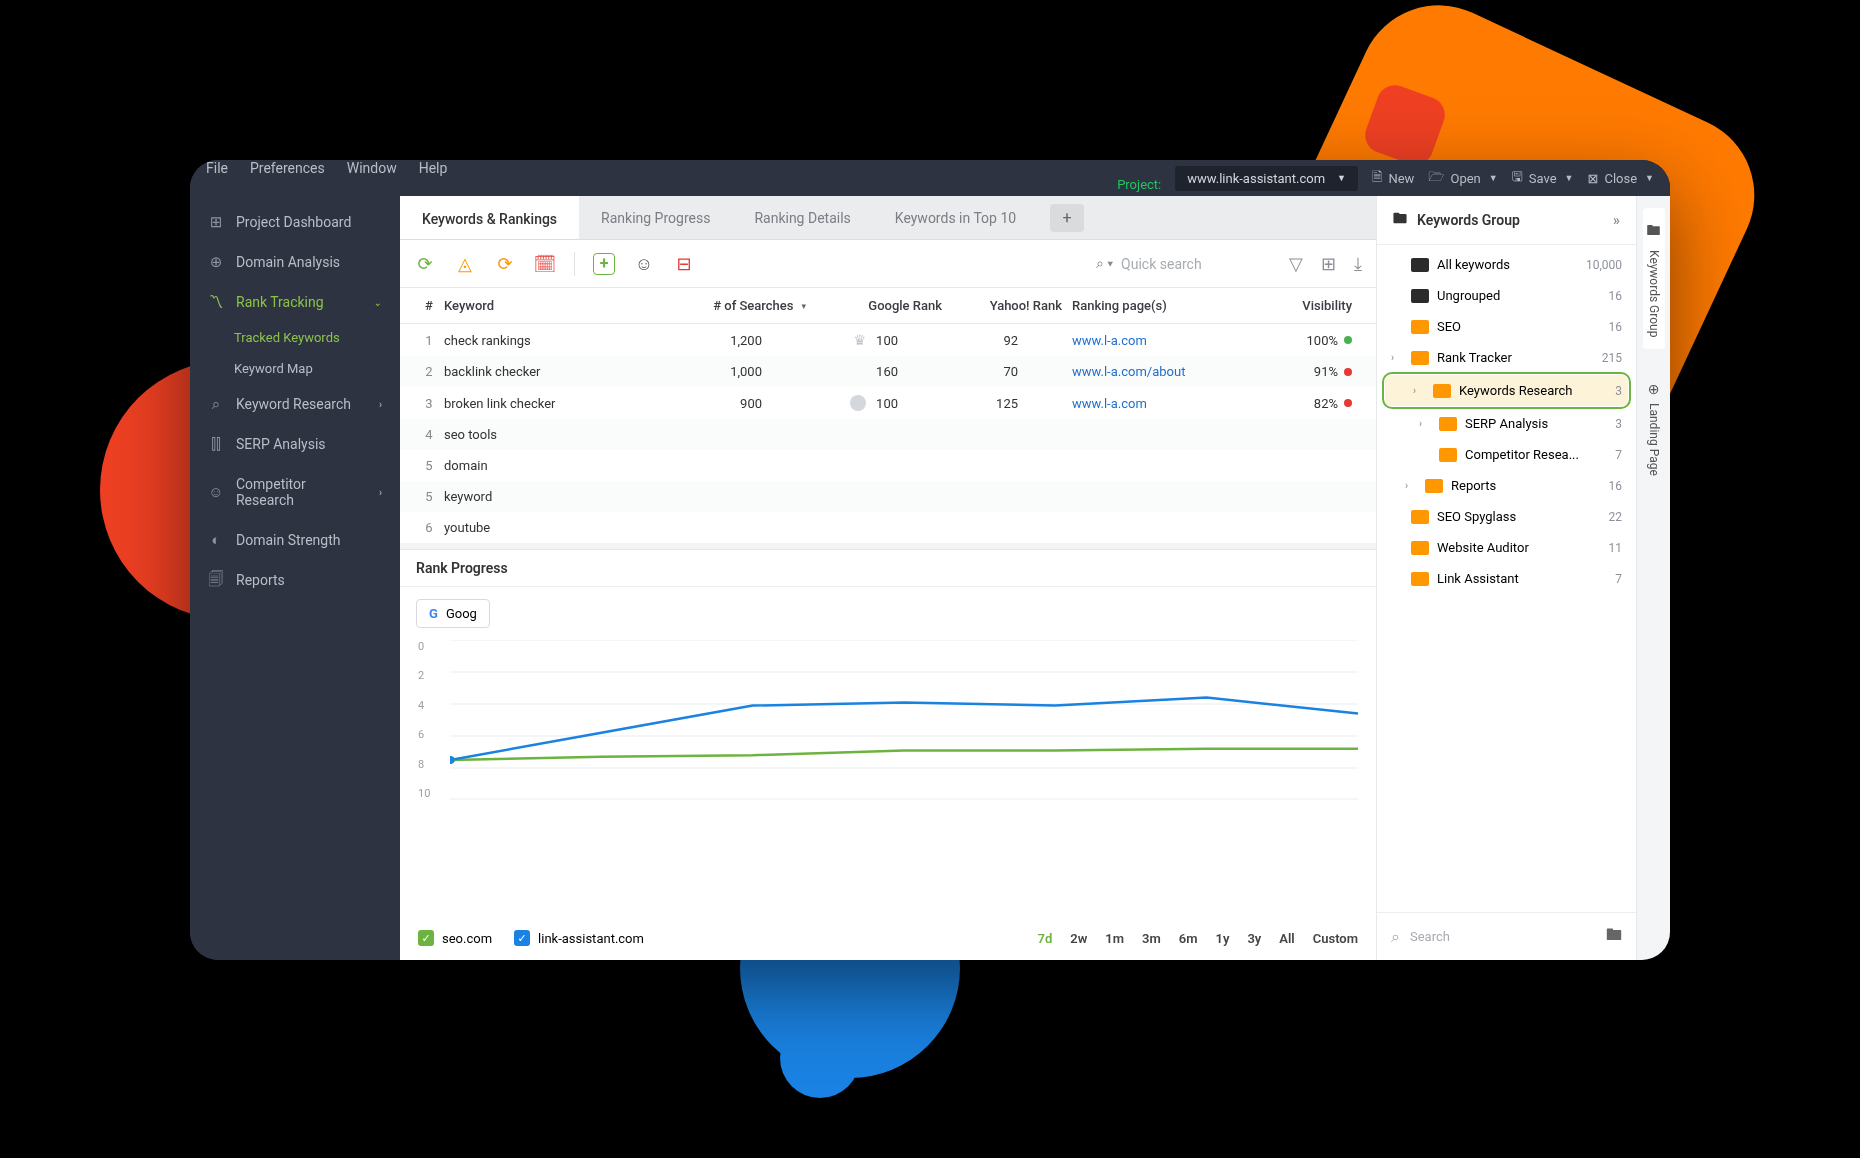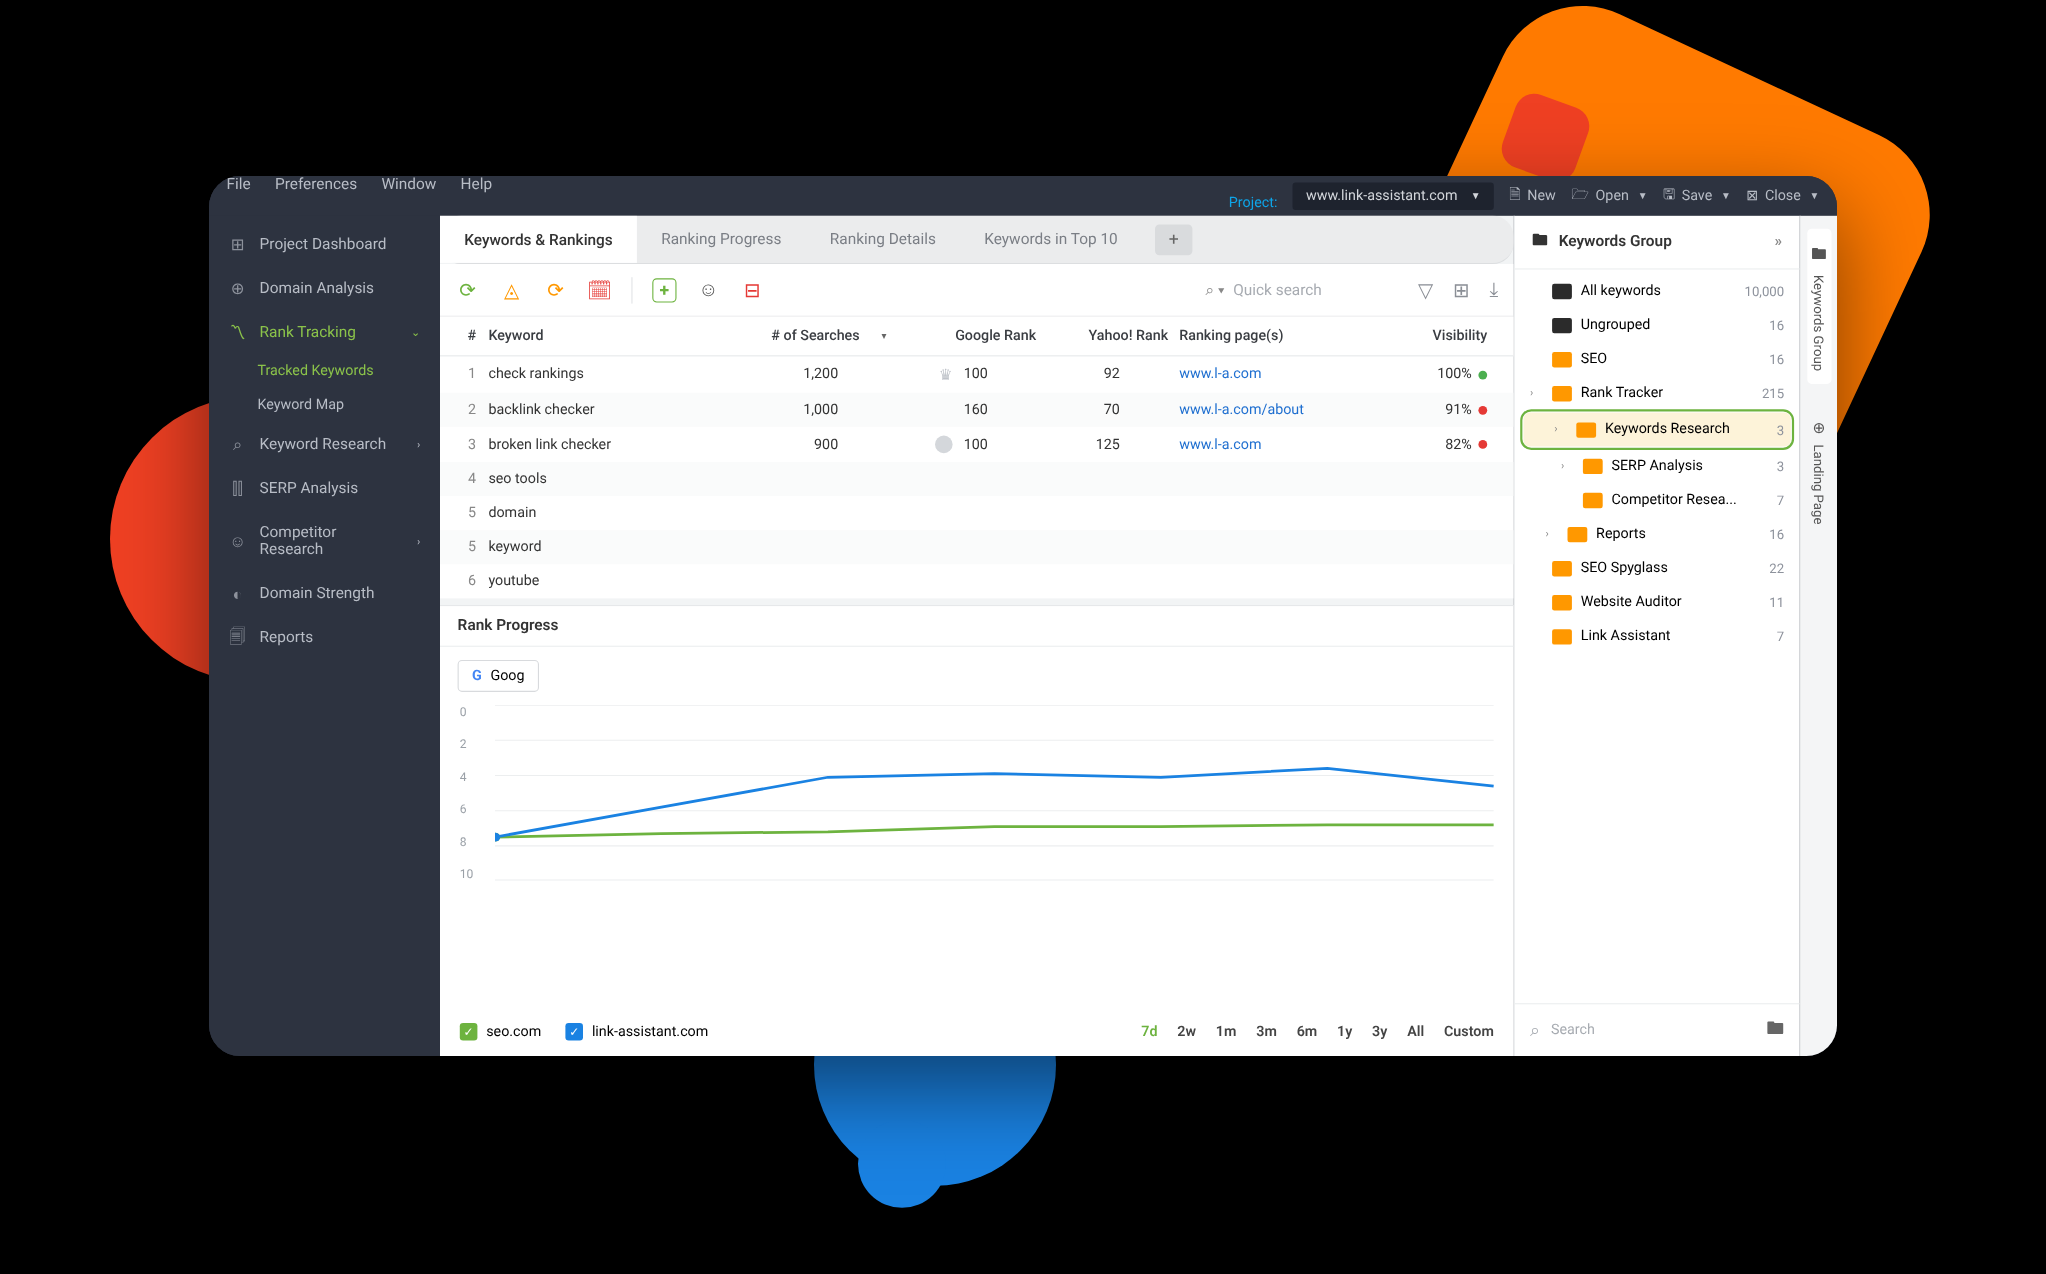--- a/index.html
+++ b/index.html
@@ -12,42 +12,42 @@
 .shape-blue-1 { position: absolute; width: 220px; height: 220px; background: #1a82e2; border-radius: 50%; bottom: 80px; left: 740px; }
 .shape-blue-2 { position: absolute; width: 80px; height: 80px; background: #1a82e2; border-radius: 50%; bottom: 60px; left: 780px; }
 
 .app-window { position: absolute; top: 160px; left: 190px; width: 1480px; height: 800px; background: #2d3340; border-radius: 28px; box-shadow: 0 30px 80px rgba(0,0,0,0.5); overflow: hidden; display: flex; flex-direction: column; }
 
 
 .menubar { height: 36px; background: #2d3340; display: flex; padding: 0 16px; color: #b8bdc6; font-size: 14px; }
 .menu-left { display: flex; gap: 22px; }
 .menu-left span { cursor: pointer; }
 .menu-right { margin-left: auto; display: flex; align-items: center; gap: 14px; }
-.project-label { color: #0ea5e9; font-size: 13px; margin-top: 13px; }
+.project-label { color: #22c55e; font-size: 13px; margin-top: 13px; }
 .project-dd { background: #1e232e; color: #d3d6db; padding: 5px 12px; border-radius: 3px; font-size: 13px; display: flex; align-items: center; gap: 10px; }
 .mb-btn { display: flex; align-items: center; gap: 6px; color: #b8bdc6; font-size: 13px; cursor: pointer; }
 .caret { font-size: 9px; margin-left: 2px; }
 
 .app-body { flex: 1; display: flex; overflow: hidden; }
 
 
 .sidebar { width: 210px; background: #2d3340; color: #b8bdc6; padding-top: 6px; }
 .sb-item { display: flex; align-items: center; gap: 12px; padding: 12px 18px; font-size: 14px; cursor: pointer; position: relative; }
 .sb-item.active { color: #8bc34a; }
 .sb-item .chev { margin-left: auto; font-size: 10px; }
 .sb-sub { padding-left: 44px; font-size: 13px; padding-top: 8px; padding-bottom: 8px; cursor: pointer; }
 .sb-sub.active { color: #8bc34a; }
 .sb-icon { width: 16px; height: 16px; display: inline-flex; align-items: center; justify-content: center; font-size: 15px; color: #8d929c; }
 .sb-item.active .sb-icon { color: #8bc34a; }
 
 
 .main { flex: 1; background: #f2f4f5; display: flex; flex-direction: column; overflow: hidden; position: relative; }
 
 
-.tabs { height: 44px; background: #ebeced; display: flex; align-items: center; padding: 0 0; border-bottom: 1px solid #dcdee0; border-radius: 19px; }
+.tabs { height: 44px; background: #ebeced; display: flex; align-items: center; padding: 0 0; border-bottom: 1px solid #dcdee0; }
 .tab { padding: 0 22px; height: 100%; display: flex; align-items: center; font-size: 14px; color: #7a7e85; cursor: pointer; }
 .tab.active { background: #fff; color: #333; font-weight: 500; border-top: 2px solid transparent; }
 .tab-add { width: 34px; height: 28px; background: #d9dbdd; border-radius: 4px; display: flex; align-items: center; justify-content: center; margin-left: 12px; color: #666; cursor: pointer; }
 
 
 .toolbar { height: 48px; background: #fff; display: flex; align-items: center; padding: 0 14px; gap: 18px; border-bottom: 1px solid #e6e8ea; }
 .tb-icon { width: 22px; height: 22px; display: flex; align-items: center; justify-content: center; cursor: pointer; font-size: 18px; }
 .tb-sep { width: 1px; height: 24px; background: #e1e3e6; }
 .tb-add { width: 22px; height: 22px; border: 1.5px solid #6db33f; border-radius: 4px; color: #6db33f; display: flex; align-items: center; justify-content: center; font-weight: bold; cursor: pointer; }
 .tb-right { margin-left: auto; display: flex; align-items: center; gap: 18px; }
@@ -55,21 +55,21 @@
 .search-dd { color: #888; font-size: 14px; cursor: pointer; }
 .search-input { border: none; outline: none; font-size: 14px; color: #555; width: 150px; }
 .search-input::placeholder { color: #a7abb1; }
 .tb-util { color: #8b8f96; font-size: 18px; cursor: pointer; }
 
 
 .table { background: #fff; }
 .thead { display: flex; padding: 10px 14px; border-bottom: 1px solid #e6e8ea; font-size: 13px; color: #3a3d42; font-weight: 500; background: #fff; }
 .th-num { width: 30px; text-align: center; }
 .th-kw { flex: 1.6; }
-.th-srch { width: 130px; text-align: right; padding-right: 16px; display: flex; justify-content: flex-end; align-items: center; gap: 20px; }
+.th-srch { width: 130px; text-align: right; padding-right: 16px; display: flex; justify-content: flex-end; align-items: center; gap: 8px; }
 .th-grank { width: 130px; text-align: right; padding-right: 10px; }
 .th-yrank { width: 120px; text-align: right; padding-right: 10px; }
 .th-page { width: 180px; }
 .th-vis { width: 110px; text-align: right; padding-right: 10px; }
 .trow { display: flex; padding: 8px 14px; font-size: 13px; color: #333; align-items: center; }
 .trow:nth-child(even) { background: #fafbfb; }
 .td-num { width: 30px; text-align: center; color: #888; }
 .td-kw { flex: 1.6; }
 .td-srch { width: 130px; text-align: right; padding-right: 16px; }
 .td-grank { width: 130px; text-align: right; padding-right: 10px; display: flex; justify-content: flex-end; align-items: center; gap: 10px; }

